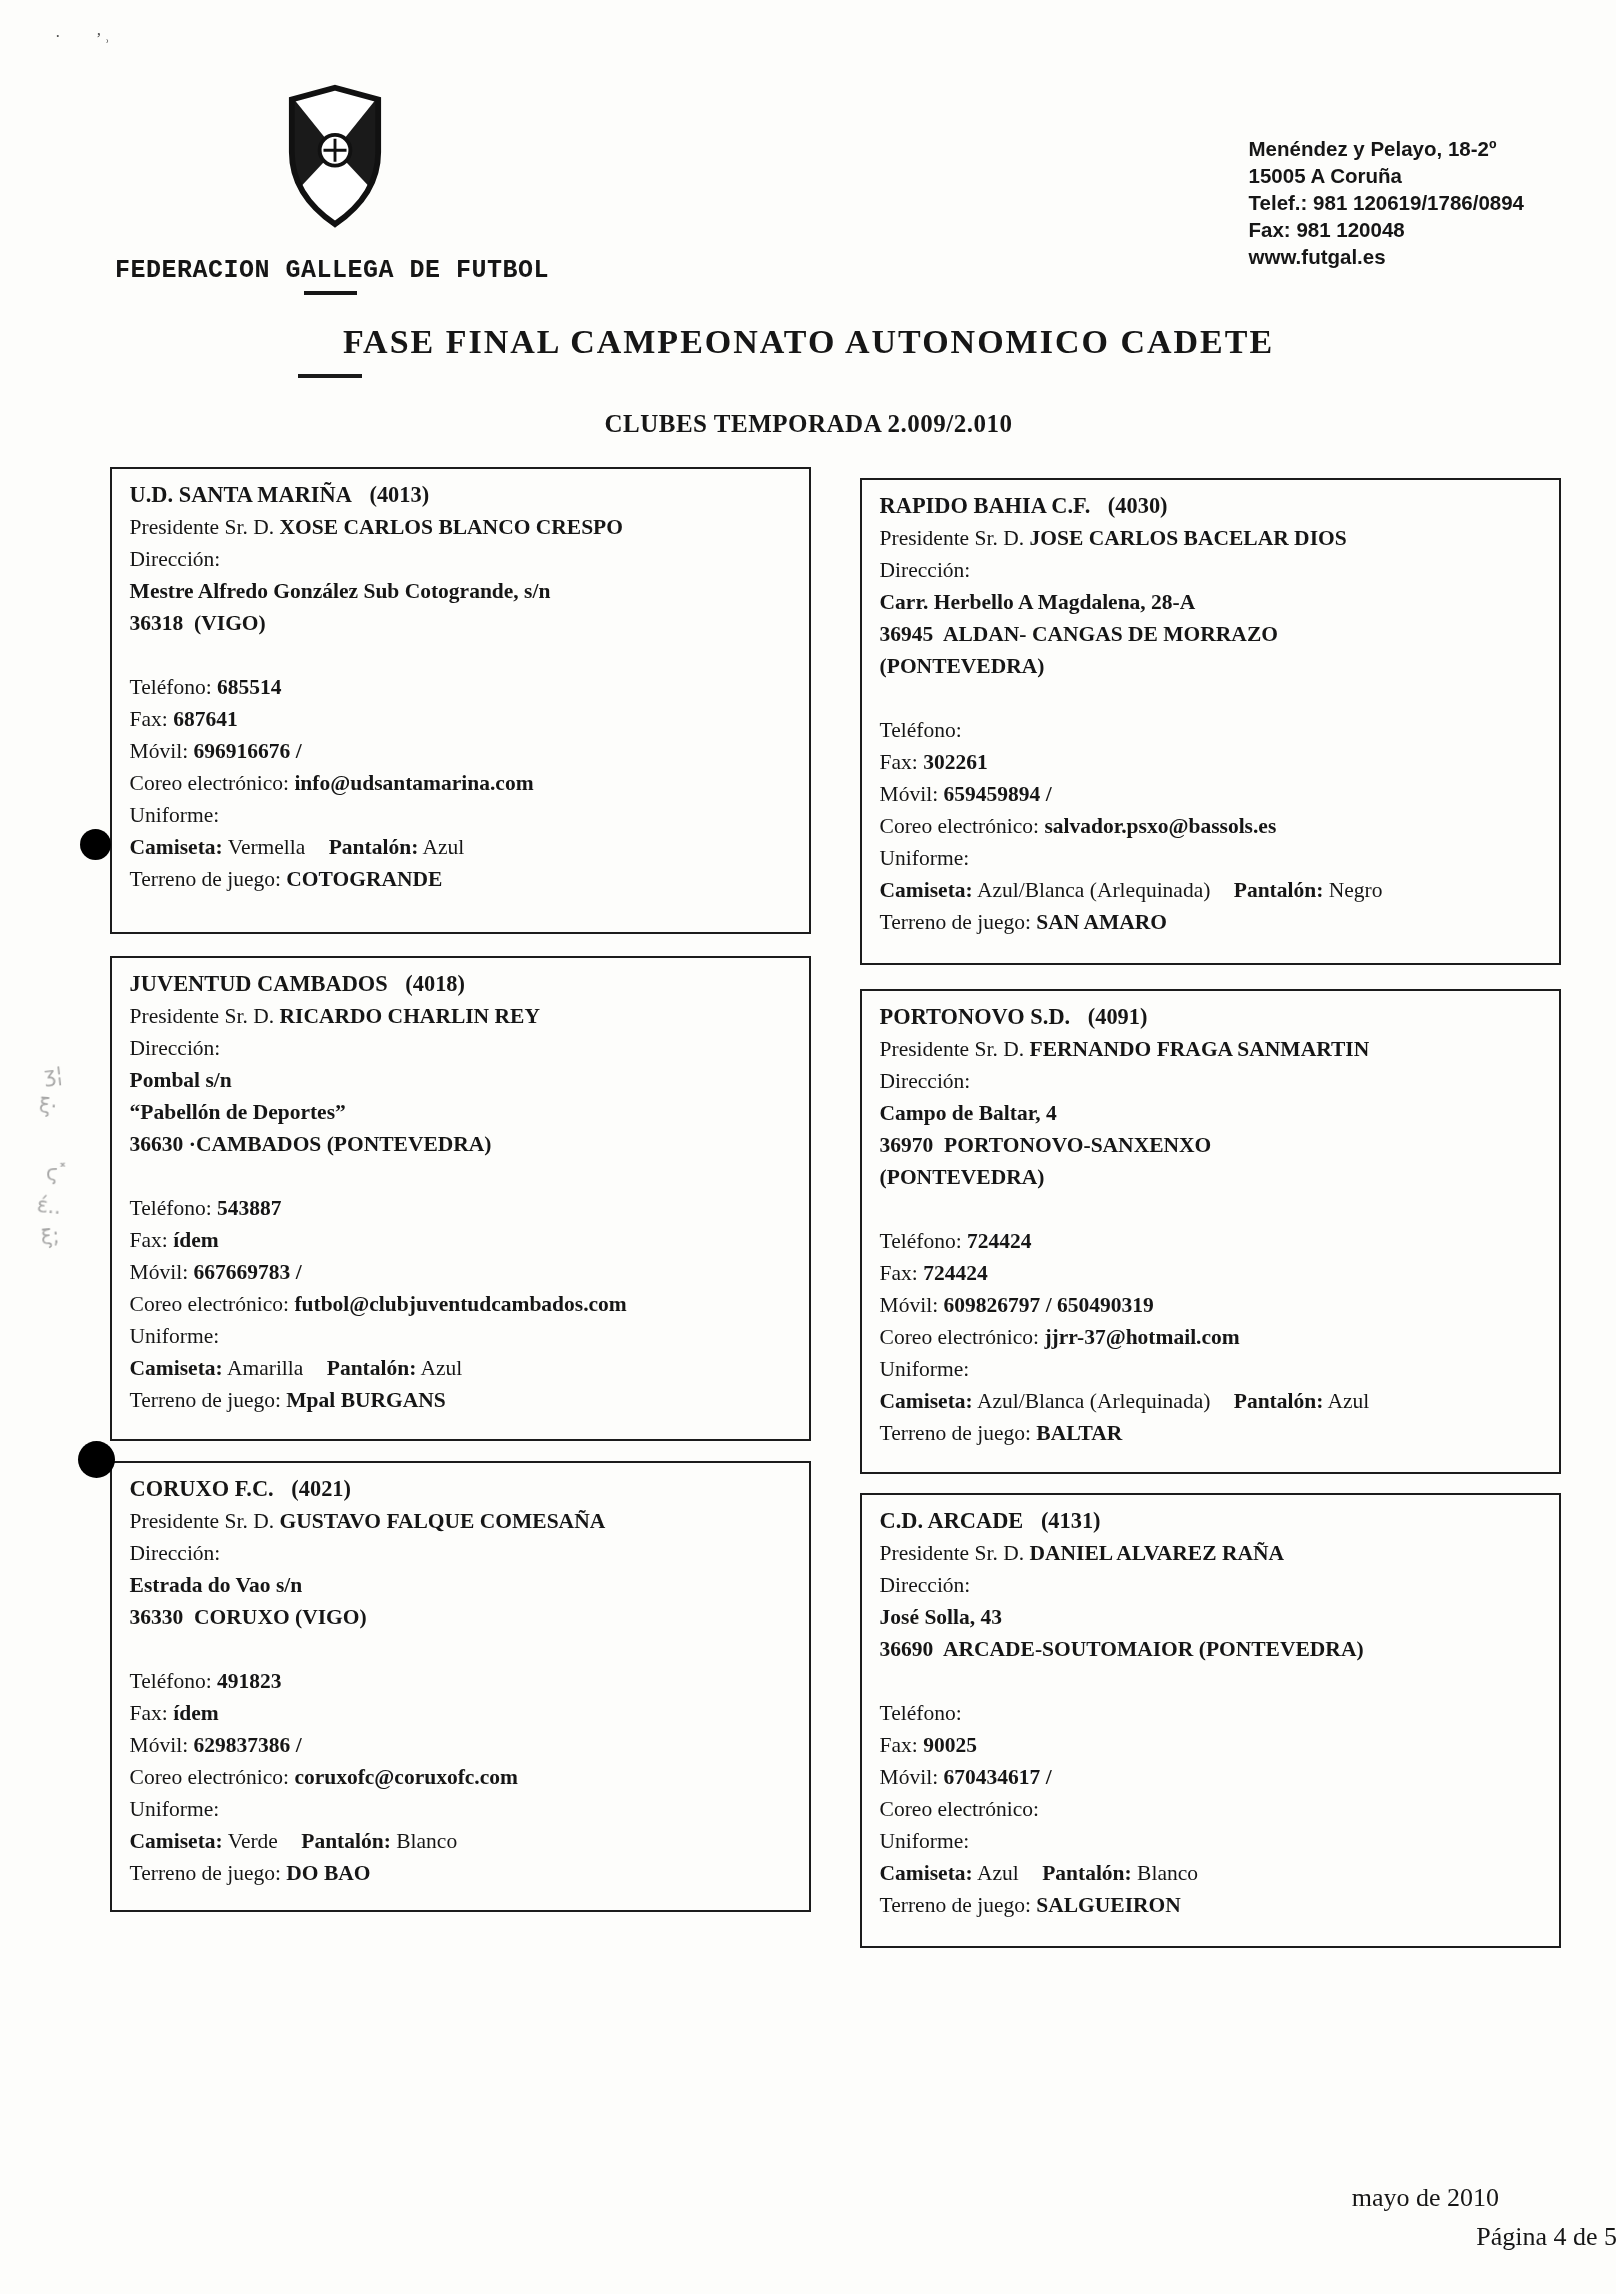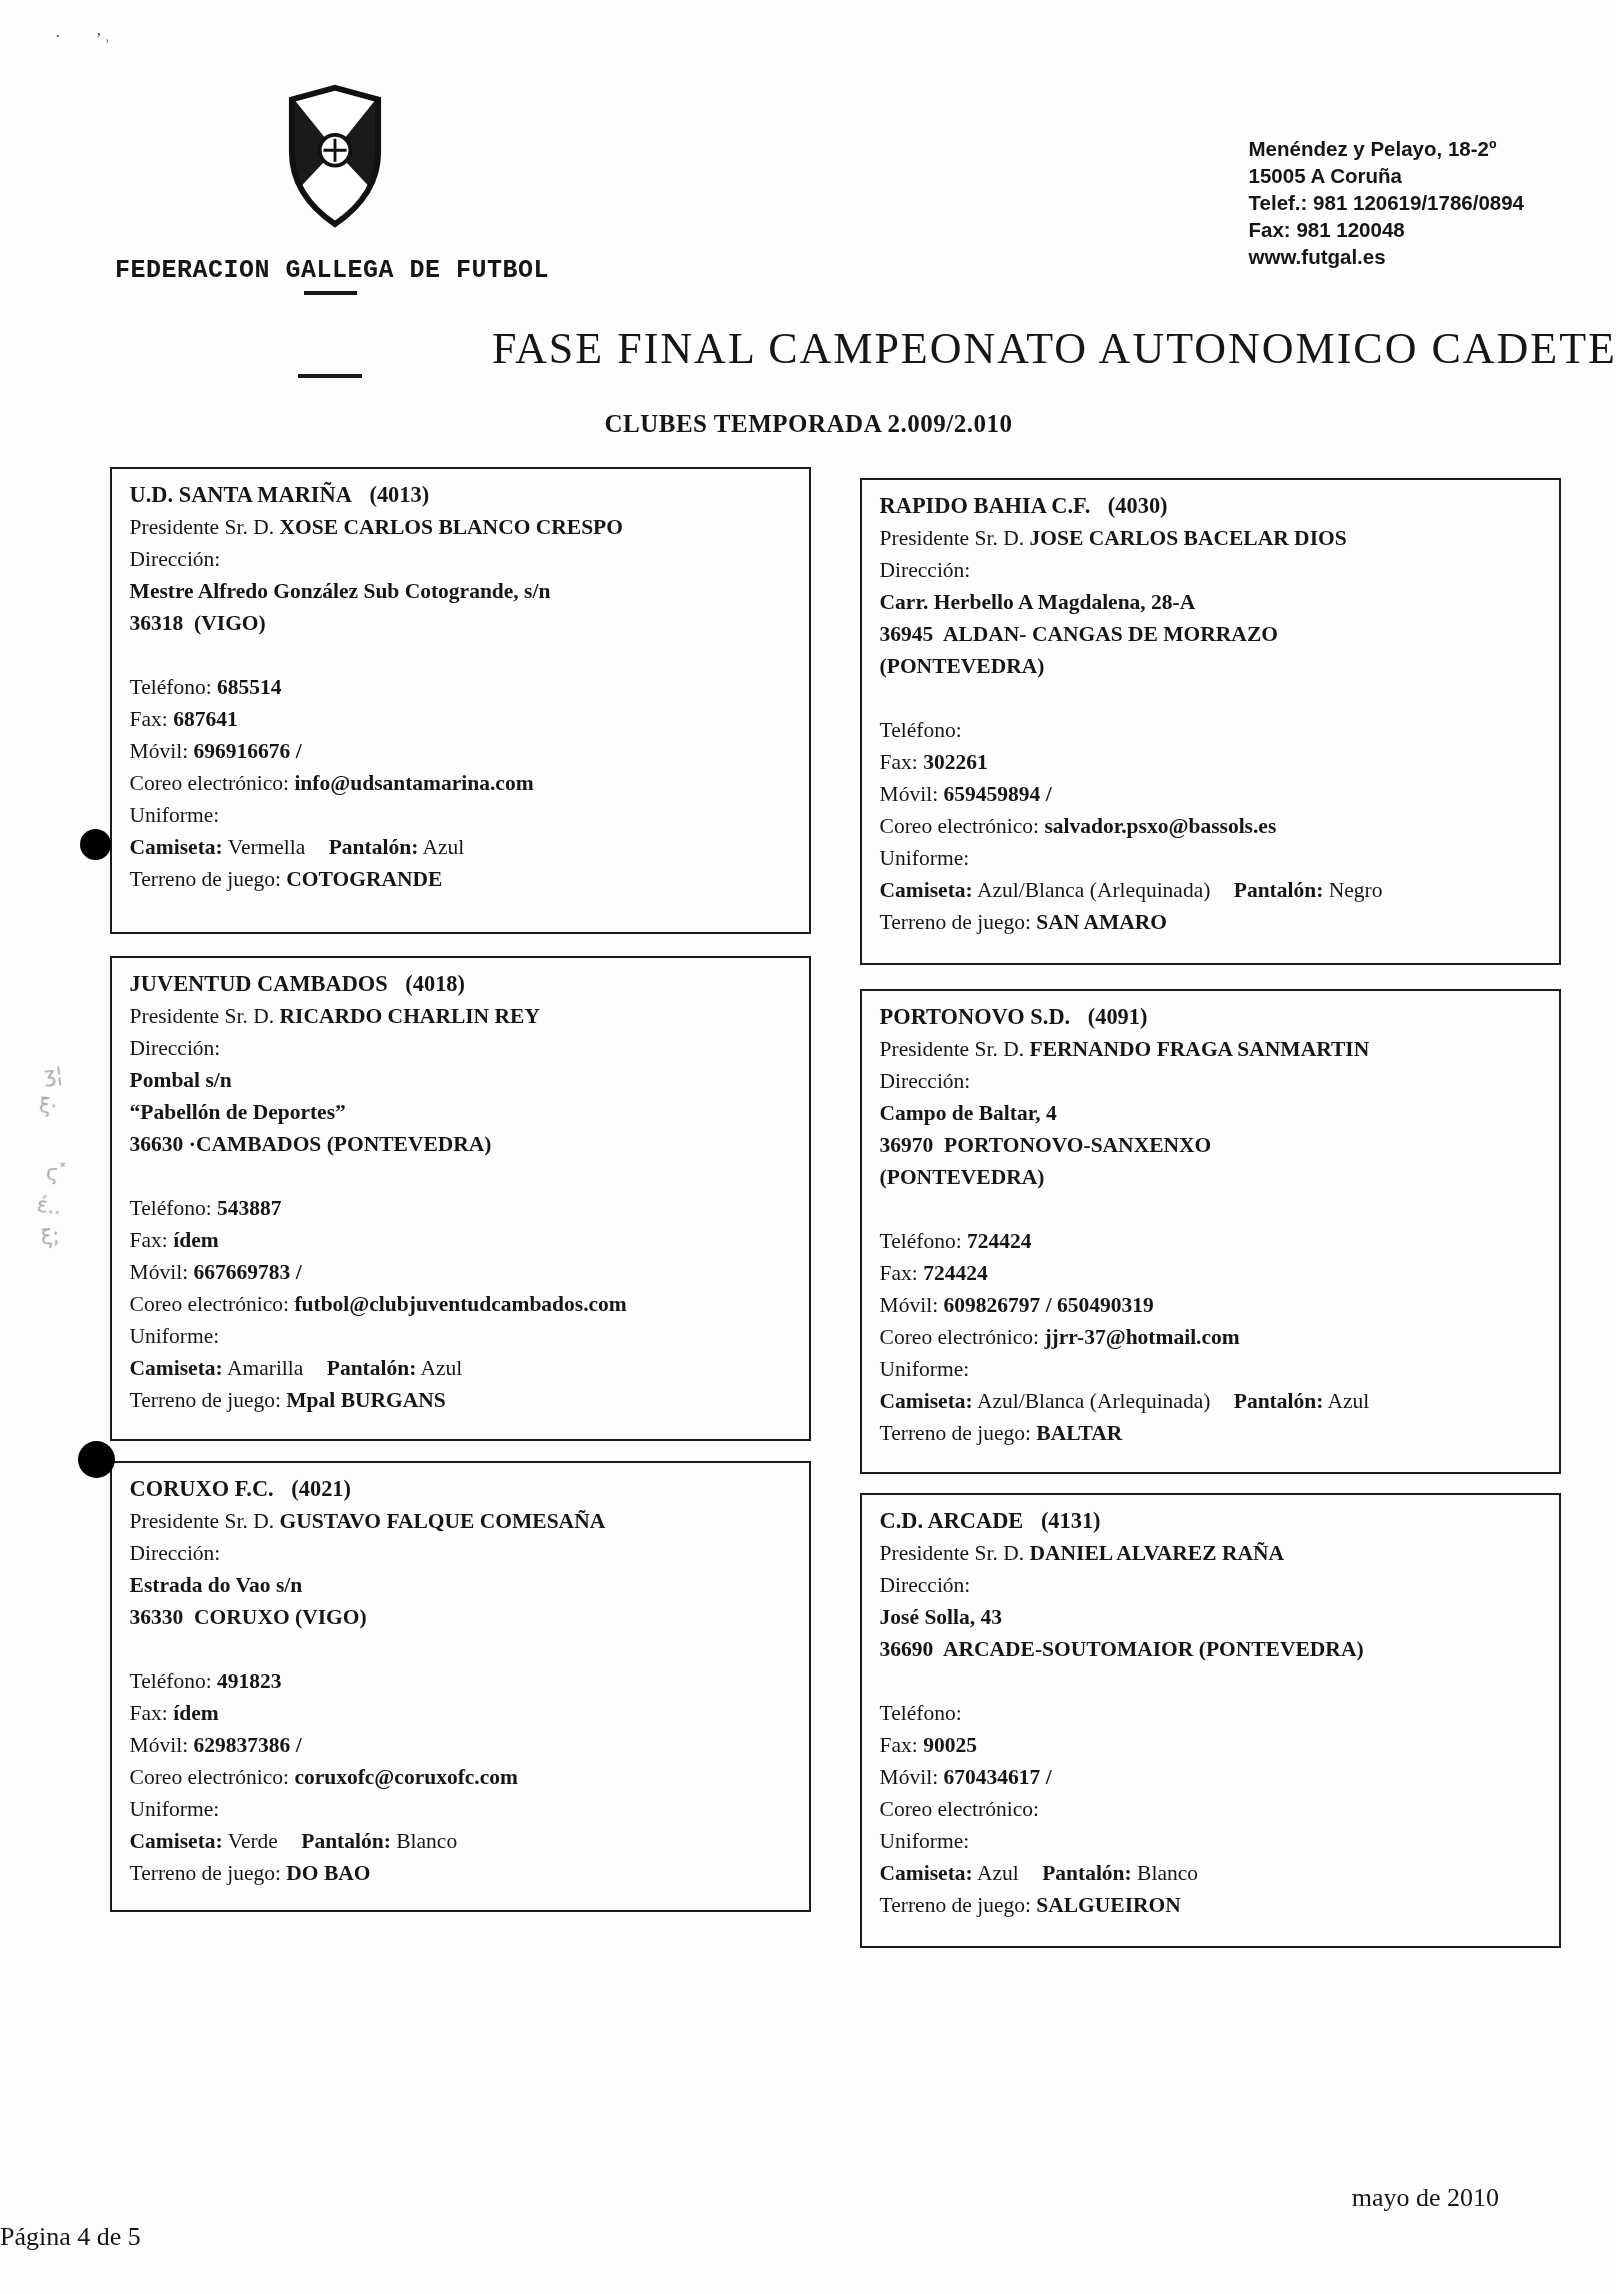--- a/index.html
+++ b/index.html
@@ -11,37 +11,37 @@
 
   
   .logo{position:absolute;left:287px;top:82px}
   .org-name{position:absolute;left:115px;top:256px;font-family:Liberation Mono, monospace;
     font-weight:bold;font-size:25px;letter-spacing:0.5px;white-space:nowrap}
   .org-underline{position:absolute;left:304px;top:291px;width:53px;height:3.9px;background:#161616}
   .letterhead-right{position:absolute;right:93px;top:135px;text-align:left;
     font-family:"Liberation Sans",sans-serif;font-weight:bold;font-size:20.5px;line-height:27px}
 
   
-  .doc-title{position:absolute;left:0;top:323px;width:100%;text-align:right;
-    font-weight:normal;font-size:44px;letter-spacing:2px;white-space:nowrap}
+  .doc-title{position:absolute;left:0;top:323px;width:100%;text-align:center;
+    font-weight:bold;font-size:34px;letter-spacing:2px;white-space:nowrap}
   .title-underline-artifact{position:absolute;left:298px;top:374px;width:64px;height:3.9px;background:#1a1a1a}
   .doc-subtitle{position:absolute;left:0;top:410px;width:100%;text-align:center;
     font-weight:bold;font-size:25px;letter-spacing:0.5px;}
 
   
   .club-box{position:absolute;width:664px;border:2.9px solid #1c1c1c;
     padding:9.8px 15.6px 5.9px 17.6px;overflow:hidden;background:transparent}
   .line{font-size:21.5px;line-height:32px;min-height:32px;white-space:nowrap}
   .title-line{font-weight:bold;font-size:22.4px}
   .code{margin-left:17.6px}
   .gap{margin-left:23.4px}
 
   
   .footer-date{position:absolute;right:118px;top:2183px;font-size:26px}
-  .footer-page{position:absolute;left:0;top:2222px;width:100%;text-align:left;font-size:26px}
+  .footer-page{position:absolute;left:0;top:2222px;width:100%;text-align:right;font-size:26px}
 
   
   .dot{position:absolute;border-radius:50%;background:#000}
   .scribble{position:absolute;color:#8b8b8b;opacity:.75;font-size:20.5px;
     font-family:"DejaVu Sans",sans-serif;filter:blur(0.4px)}
   .topmark{position:absolute;color:#4c4c4c;font-size:16.6px;filter:blur(0.3px)}
 </style>
 </head>
 <body>
 

